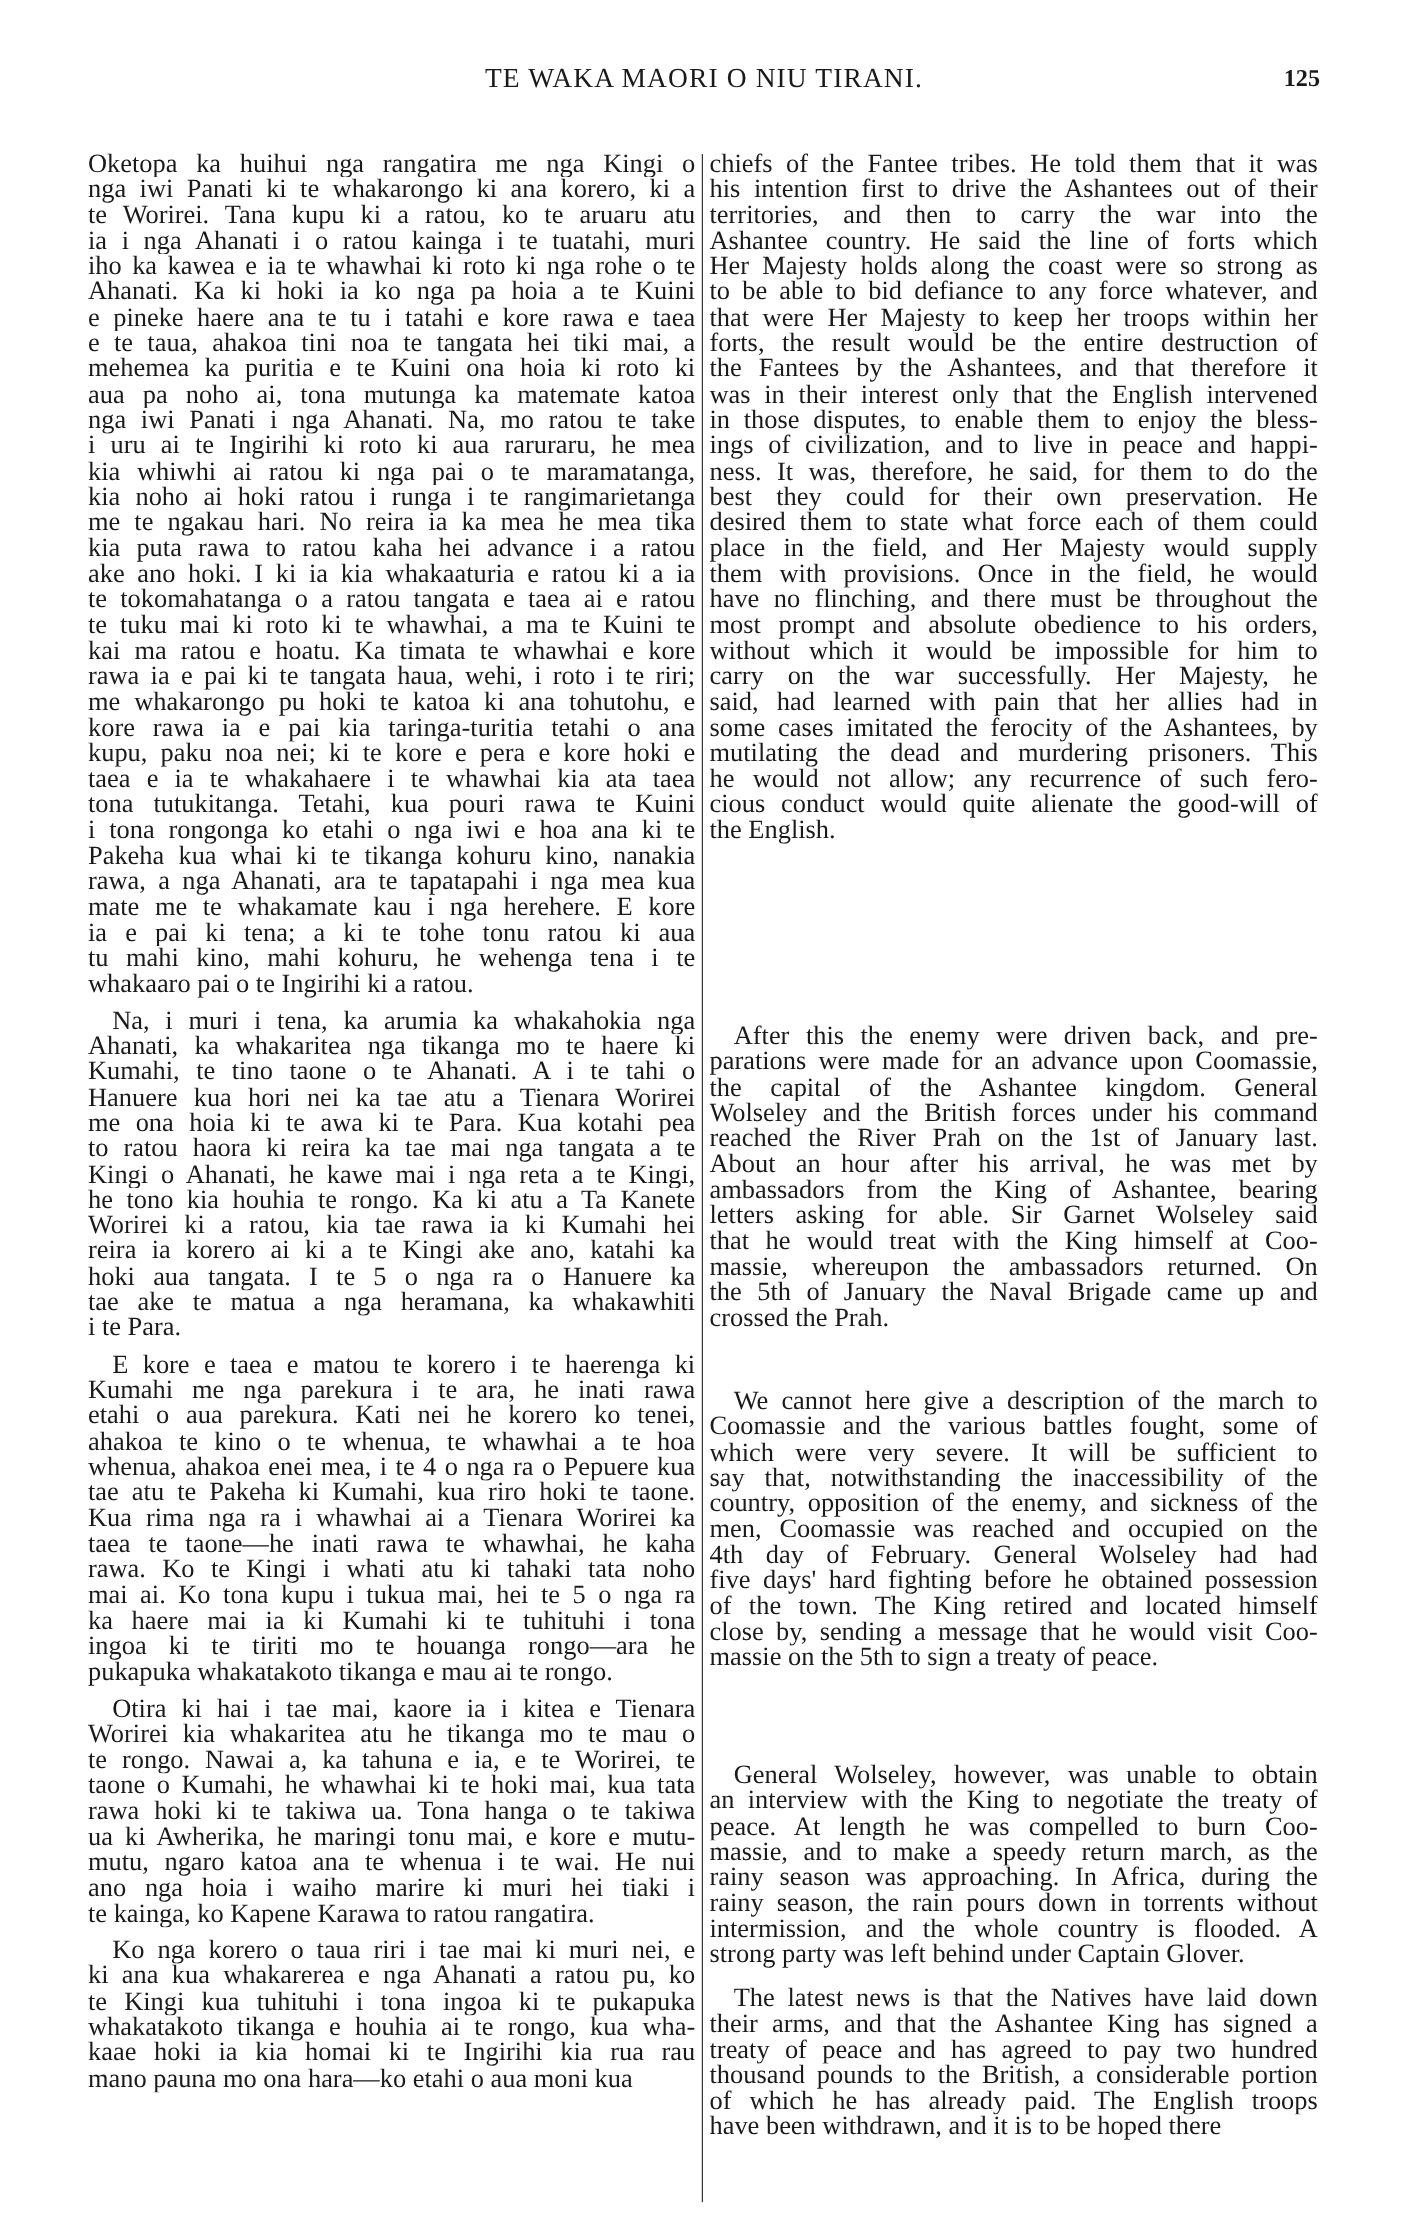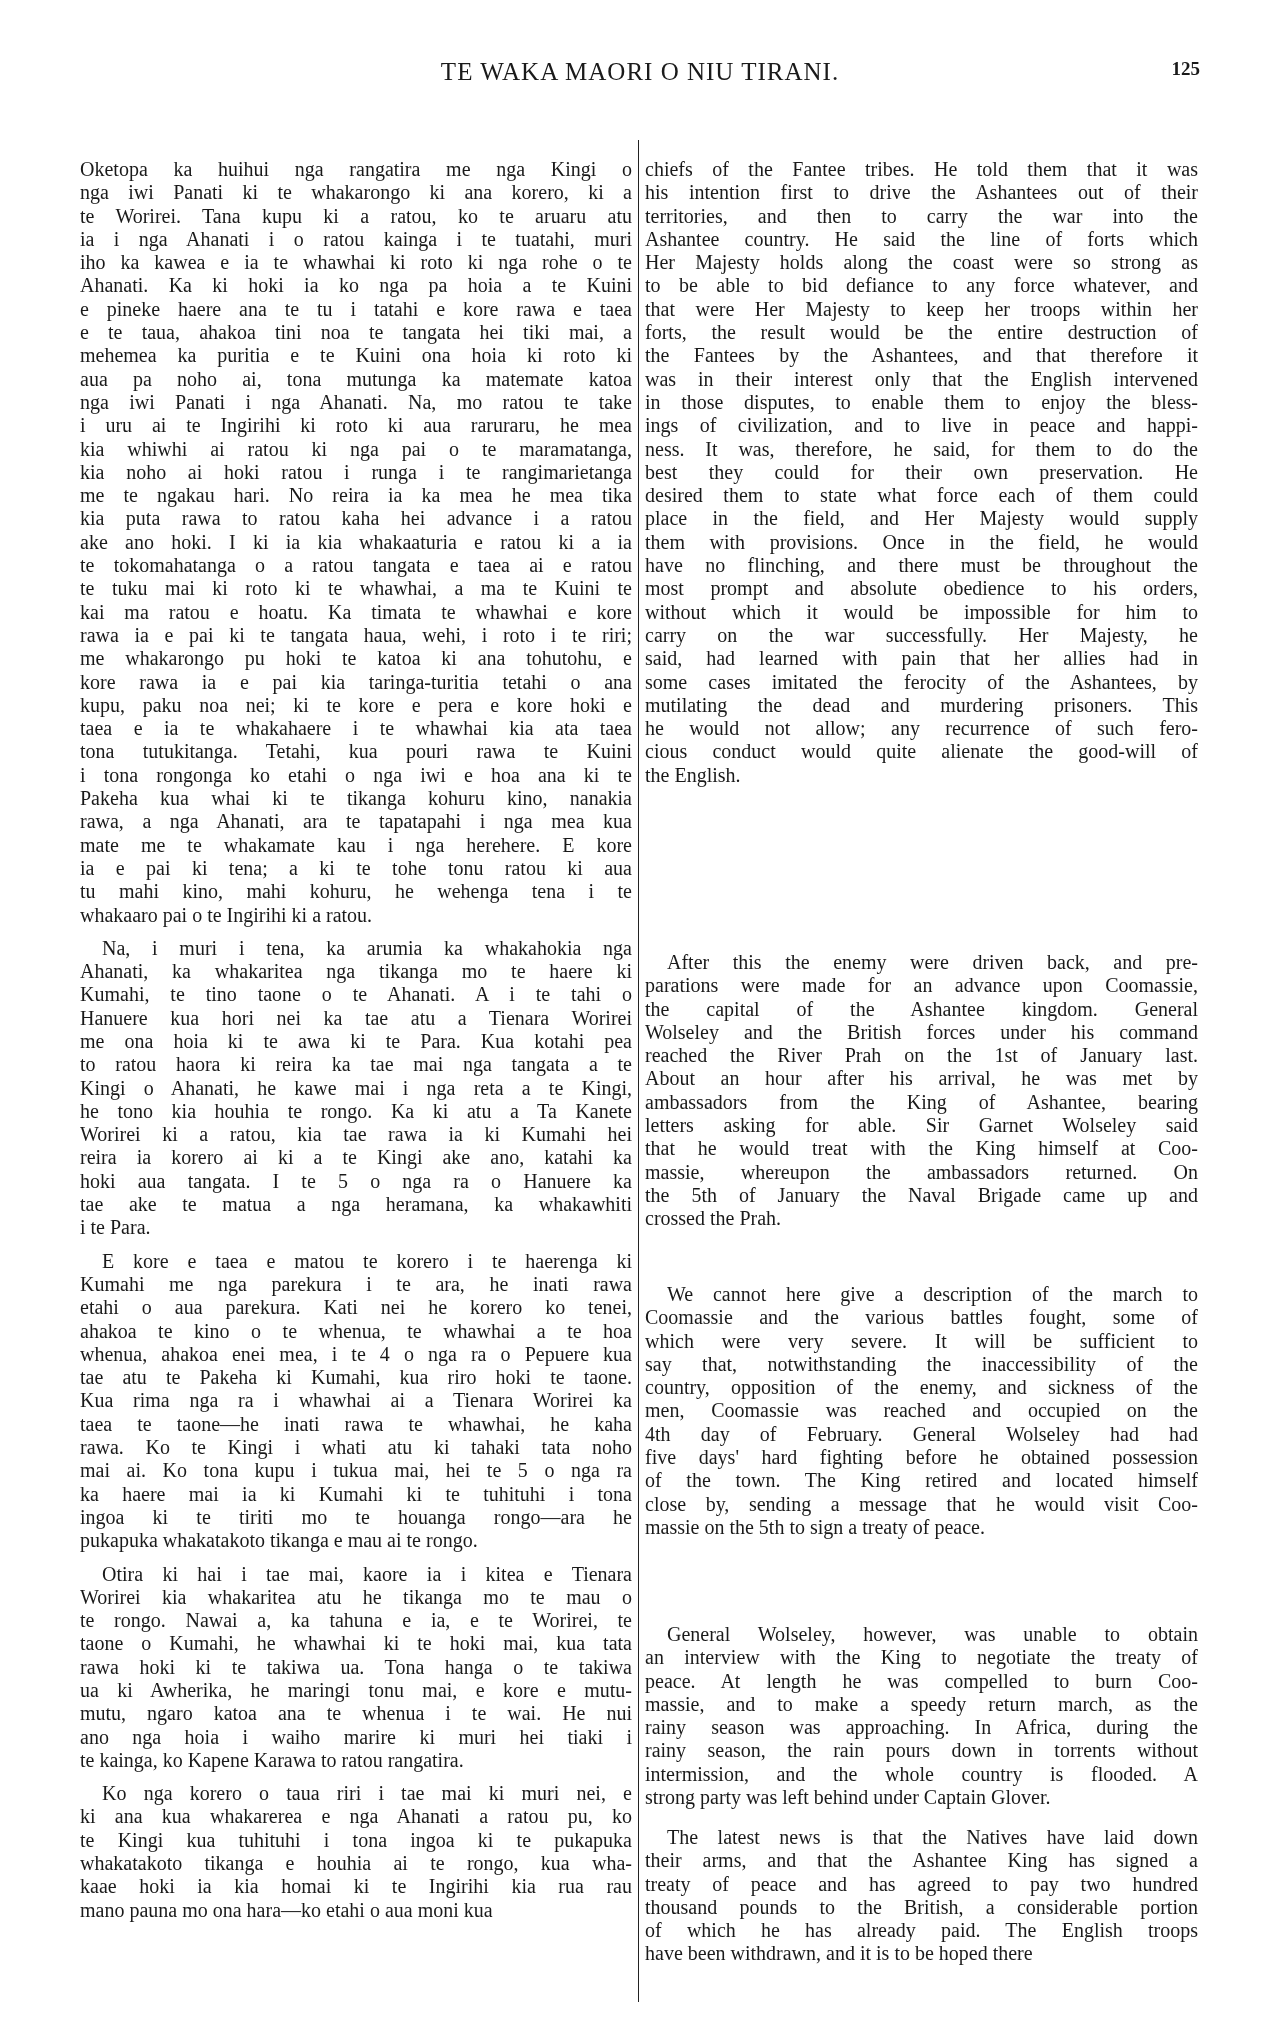--- a/index.html
+++ b/index.html
@@ -1,22 +1,22 @@
 <!DOCTYPE html>
 <html><head>
 <meta charset="utf-8">
 <style>
   html, body { margin: 0; padding: 0; background: #ffffff; }
   body { width: 1280px; height: 2035px; position: relative; overflow: hidden;
          font-family: "Liberation Serif", "DejaVu Serif", serif; color: #1a1a1a; }
   .header { position: absolute; top: 58px; left: 80px; width: 1120px; height: 40px; }
   .header-title { position: absolute; left: 0; width: 100%; text-align: center; top: 0;
                   font-size: 25px; letter-spacing: 1px; }
-  .page-number { position: absolute; right: 0; top: 0; font-size: 19px; font-weight: bold; }
-  .col { position: absolute; top: 138px; font-size: 20px; line-height: 23.3px; margin-top: 20px; }
+  .page-number { position: absolute; right: 0; top: 0; font-size: 22px; font-weight: bold; }
+  .col { position: absolute; top: 138px; font-size: 24px; line-height: 23.3px; }
   .col-left { left: 80px; width: 552px; }
   .col-right { left: 645px; width: 553px; }
   .divider { position: absolute; left: 638px; top: 140px; width: 1px; height: 1862px; background: #222; }
   .line { display: block; white-space: nowrap; text-align: justify; text-align-last: justify; height: 23.3px; overflow: hidden; }
   .line.last { text-align-last: left; }
   .line.indent { padding-left: 22px; }
   .para-gap { height: 10px; }
   .block { position: absolute; left: 0; width: 100%; }
 </style>
 </head>

